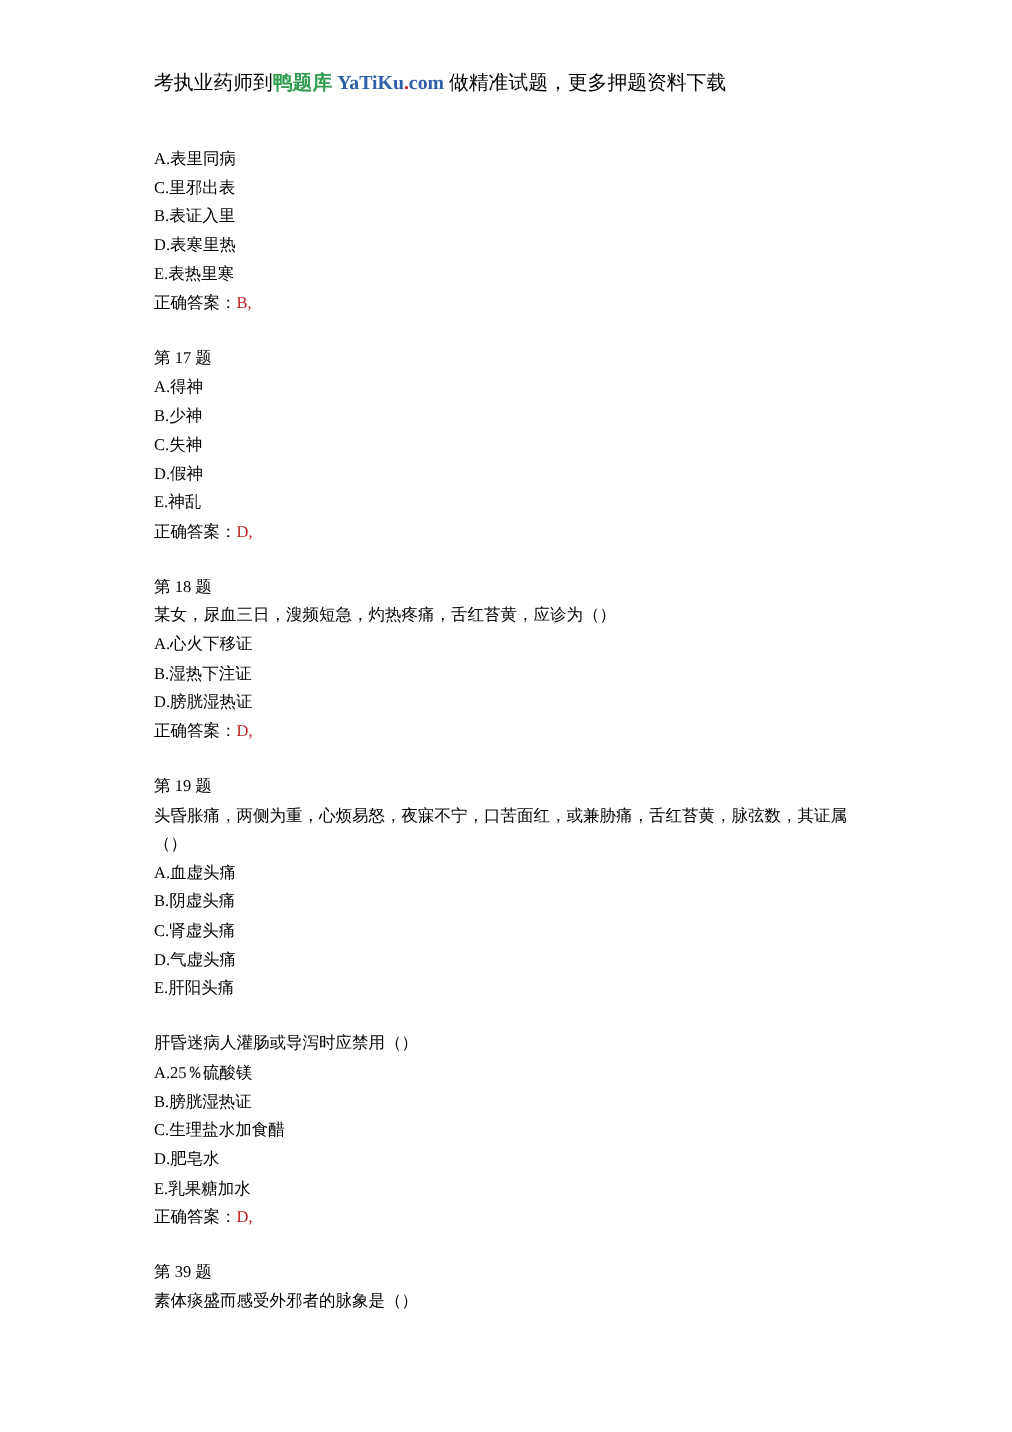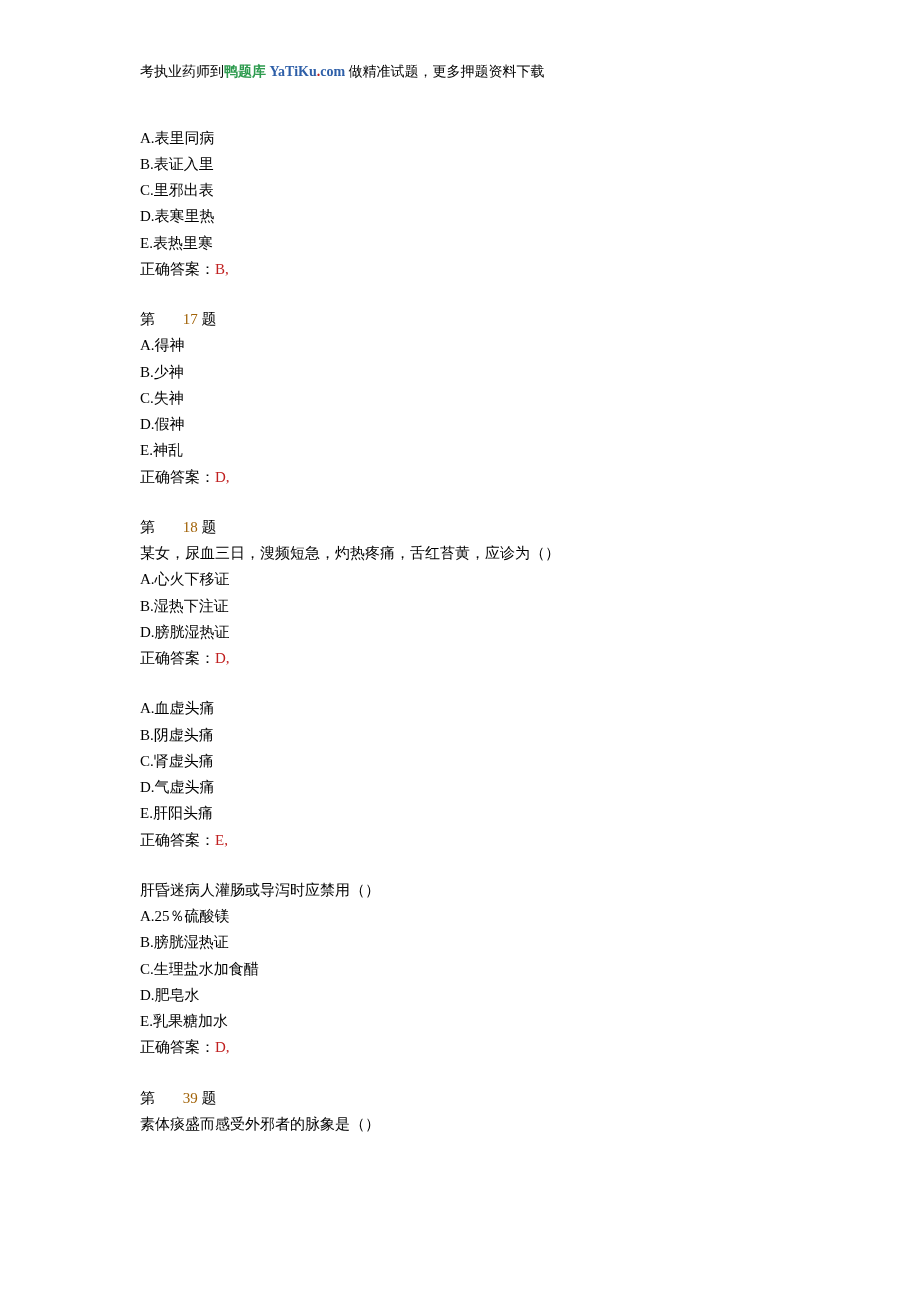--- a/index.html
+++ b/index.html
@@ -9,40 +9,39 @@
       font-size: 15px;
       line-height: 1.75;
       color: #000;
       background: #fff;
       width: 920px;
     }
     .page {
       padding: 60px 140px 60px 140px;
     }
     .header {
-      font-size: 14px;
+      font-size: 18px;
       margin-bottom: 40px;
     }
     .header .green {
       color: #2e9b4f;
       font-weight: bold;
     }
     .header .brand {
       color: #2e5fa8;
       font-weight: bold;
     }
     .header .brand .red {
       color: #c02020;
     }
     .question-block {
       margin-bottom: 24px;
     }
     .q-title .num {
-      color: #a16207;
-      margin-left: 24px;
+      color: #000000;
     }
     .answer-label {
       display: inline;
     }
     .answer-value {
       color: #c02020;
     }
     .option {
       display: block;
     }
@@ -51,22 +50,22 @@
 <body>
 
 <div class="page">
   <div class="header">
     <span>考执业药师到</span><span class="green">鸭题库</span>
     <span class="brand"><span>YaTiKu</span><span class="red">.</span><span>com</span></span><span> 做精准试题，更多押题资料下载</span>
   </div>
 
   <div class="question-block">
     <span class="option">A.表里同病</span>
+    <span class="option">C.里邪出表</span>
     <span class="option">B.表证入里</span>
-    <span class="option">C.里邪出表</span>
     <span class="option">D.表寒里热</span>
     <span class="option">E.表热里寒</span>
     <div>
       <span class="answer-label">正确答案：</span><span class="answer-value">B,</span>
     </div>
   </div>
 
   <div class="question-block">
     <div class="q-title">
       <span>第 </span><span class="num">17</span><span> 题</span>
@@ -88,28 +87,29 @@
     <div>某女，尿血三日，溲频短急，灼热疼痛，舌红苔黄，应诊为（）</div>
     <span class="option">A.心火下移证</span>
     <span class="option">B.湿热下注证</span>
     <span class="option">D.膀胱湿热证</span>
     <div>
       <span class="answer-label">正确答案：</span><span class="answer-value">D,</span>
     </div>
   </div>
 
   <div class="question-block">
+    <div class="q-title">
+      <span>第 </span><span class="num">19</span><span> 题</span>
+    </div>
+    <div>头昏胀痛，两侧为重，心烦易怒，夜寐不宁，口苦面红，或兼胁痛，舌红苔黄，脉弦数，其证属（）</div>
     <span class="option">A.血虚头痛</span>
     <span class="option">B.阴虚头痛</span>
     <span class="option">C.肾虚头痛</span>
     <span class="option">D.气虚头痛</span>
     <span class="option">E.肝阳头痛</span>
-    <div>
-      <span class="answer-label">正确答案：</span><span class="answer-value">E,</span>
-    </div>
   </div>
 
   <div class="question-block">
     <div>肝昏迷病人灌肠或导泻时应禁用（）</div>
     <span class="option">A.25％硫酸镁</span>
     <span class="option">B.膀胱湿热证</span>
     <span class="option">C.生理盐水加食醋</span>
     <span class="option">D.肥皂水</span>
     <span class="option">E.乳果糖加水</span>
     <div>

